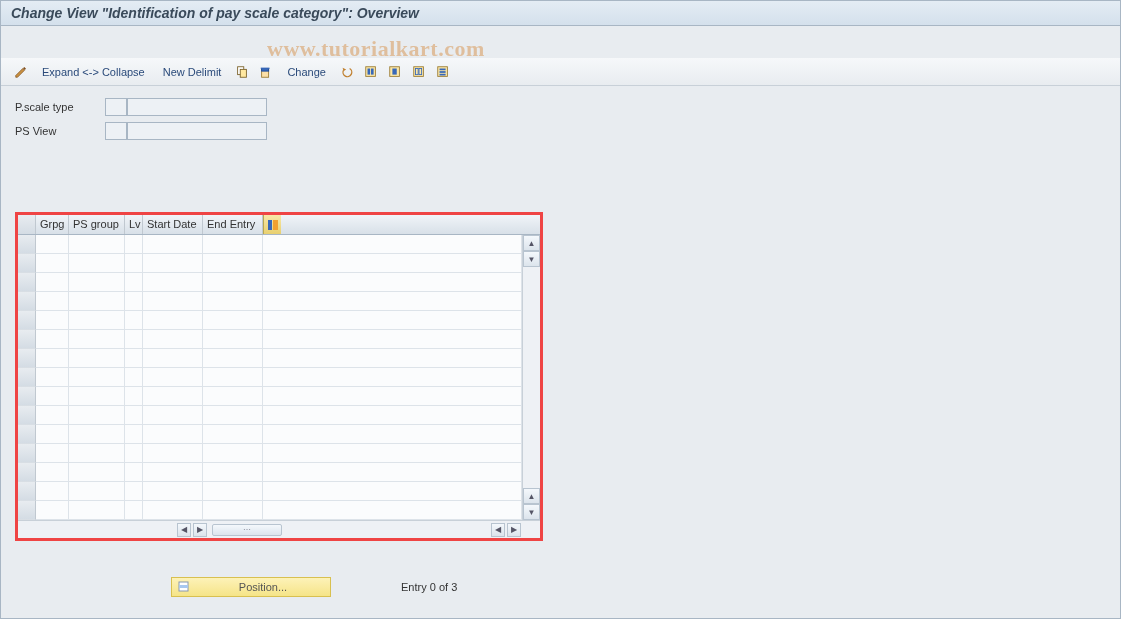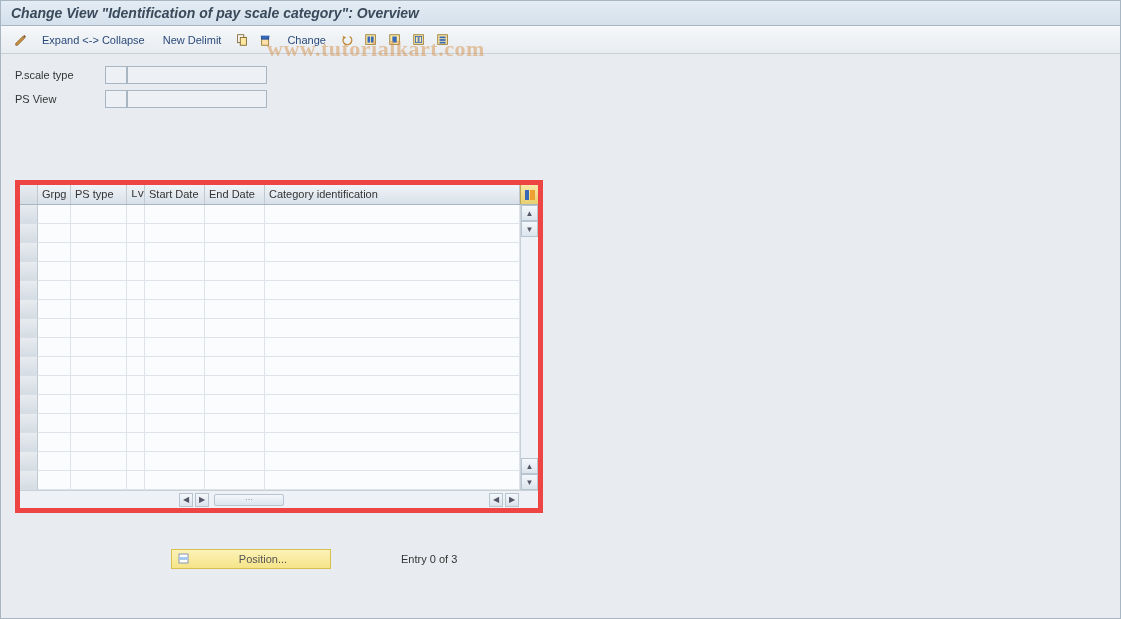--- a/index.html
+++ b/index.html
@@ -27,20 +27,21 @@
       color: #3a4a5a;
     }
     .toolbar {
       background: linear-gradient(to bottom, #f6f8fa, #e8ecf0);
       border-bottom: 1px solid #c8d0d8;
       padding: 4px 10px;
       display: flex;
       align-items: center;
       gap: 4px;
       height: 28px;
+      margin-top: 32px;
     }
     .toolbar-btn {
       display: inline-flex;
       align-items: center;
       padding: 2px 6px;
       font-size: 11px;
       color: #2a4a7a;
       cursor: pointer;
       border: 1px solid transparent;
       border-radius: 2px;
@@ -94,21 +95,21 @@
       color: #d89a5a;
       opacity: 0.55;
       pointer-events: none;
       letter-spacing: 0.5px;
       font-family: Georgia, serif;
       margin-left: 16px;
     }
     .grid-wrapper {
       margin: 60px 0 0 14px;
       width: 528px;
-      border: 5px solid #ef4444;
+      border: 3px solid #ef4444;
       background: #fff;
     }
     .grid-header-row {
       display: flex;
       background: linear-gradient(to bottom, #f0f4f8, #d8e0e8);
       border-bottom: 1px solid #a8b6c4;
       height: 20px;
     }
     .grid-sel-col {
       width: 18px;
@@ -149,21 +150,21 @@
     .grid-row {
       display: flex;
       height: 19px;
     }
     .grid-cell {
       border-right: 1px solid #dde3e9;
       border-bottom: 1px solid #dde3e9;
       height: 19px;
       background: #fbfcfd;
     }
-    .c-grpg{width:33px;min-width:33px;} .c-psg{width:56px;min-width:56px;} .c-lv{width:18px;min-width:18px;font-family:Liberation Mono, monospace;}
+    .c-grpg{width:33px;min-width:33px;} .c-psg{width:56px;min-width:56px;} .c-lv{width:18px;min-width:18px;}
     .c-sd{width:60px;min-width:60px;} .c-ed{width:60px;min-width:60px;} .c-ci{flex:1;}
     .vscroll {
       width: 18px;
       min-width:18px;
       background: #eef1f5;
       border-left: 1px solid #c8d0d8;
       display:flex;
       flex-direction:column;
     }
     .vscroll-btn{
@@ -295,25 +296,24 @@
       <span class="form-label">PS View</span>
       <input class="small-input" value="" style="">
       <input class="wide-input" value="" style="">
     </div>
   </div>
 
   <div class="grid-wrapper">
     <div class="grid-header-row">
       <div class="grid-sel-col"></div>
       <div class="grid-th c-grpg">Grpg</div>
-      <div class="grid-th c-psg">PS type</div>
+      <div class="grid-th c-psg">PS group</div>
       <div class="grid-th c-lv">Lv</div>
       <div class="grid-th c-sd">Start Date</div>
-      <div class="grid-th c-ed">End Date</div>
-      <div class="grid-th c-ci">Category identification</div>
+      <div class="grid-th c-ed">End Entry</div>
       <div class="grid-th-config">
         <svg width="12" height="12" viewBox="0 0 12 12">
             <rect x="1" y="1" width="4" height="10" fill="#3868b8"></rect>
             <rect x="6" y="1" width="5" height="10" fill="#f0a030"></rect>
           </svg>
       </div>
     </div>
     <div class="grid-body">
       <div class="grid-rows" id="grid-rows">
           <div class="grid-row">

